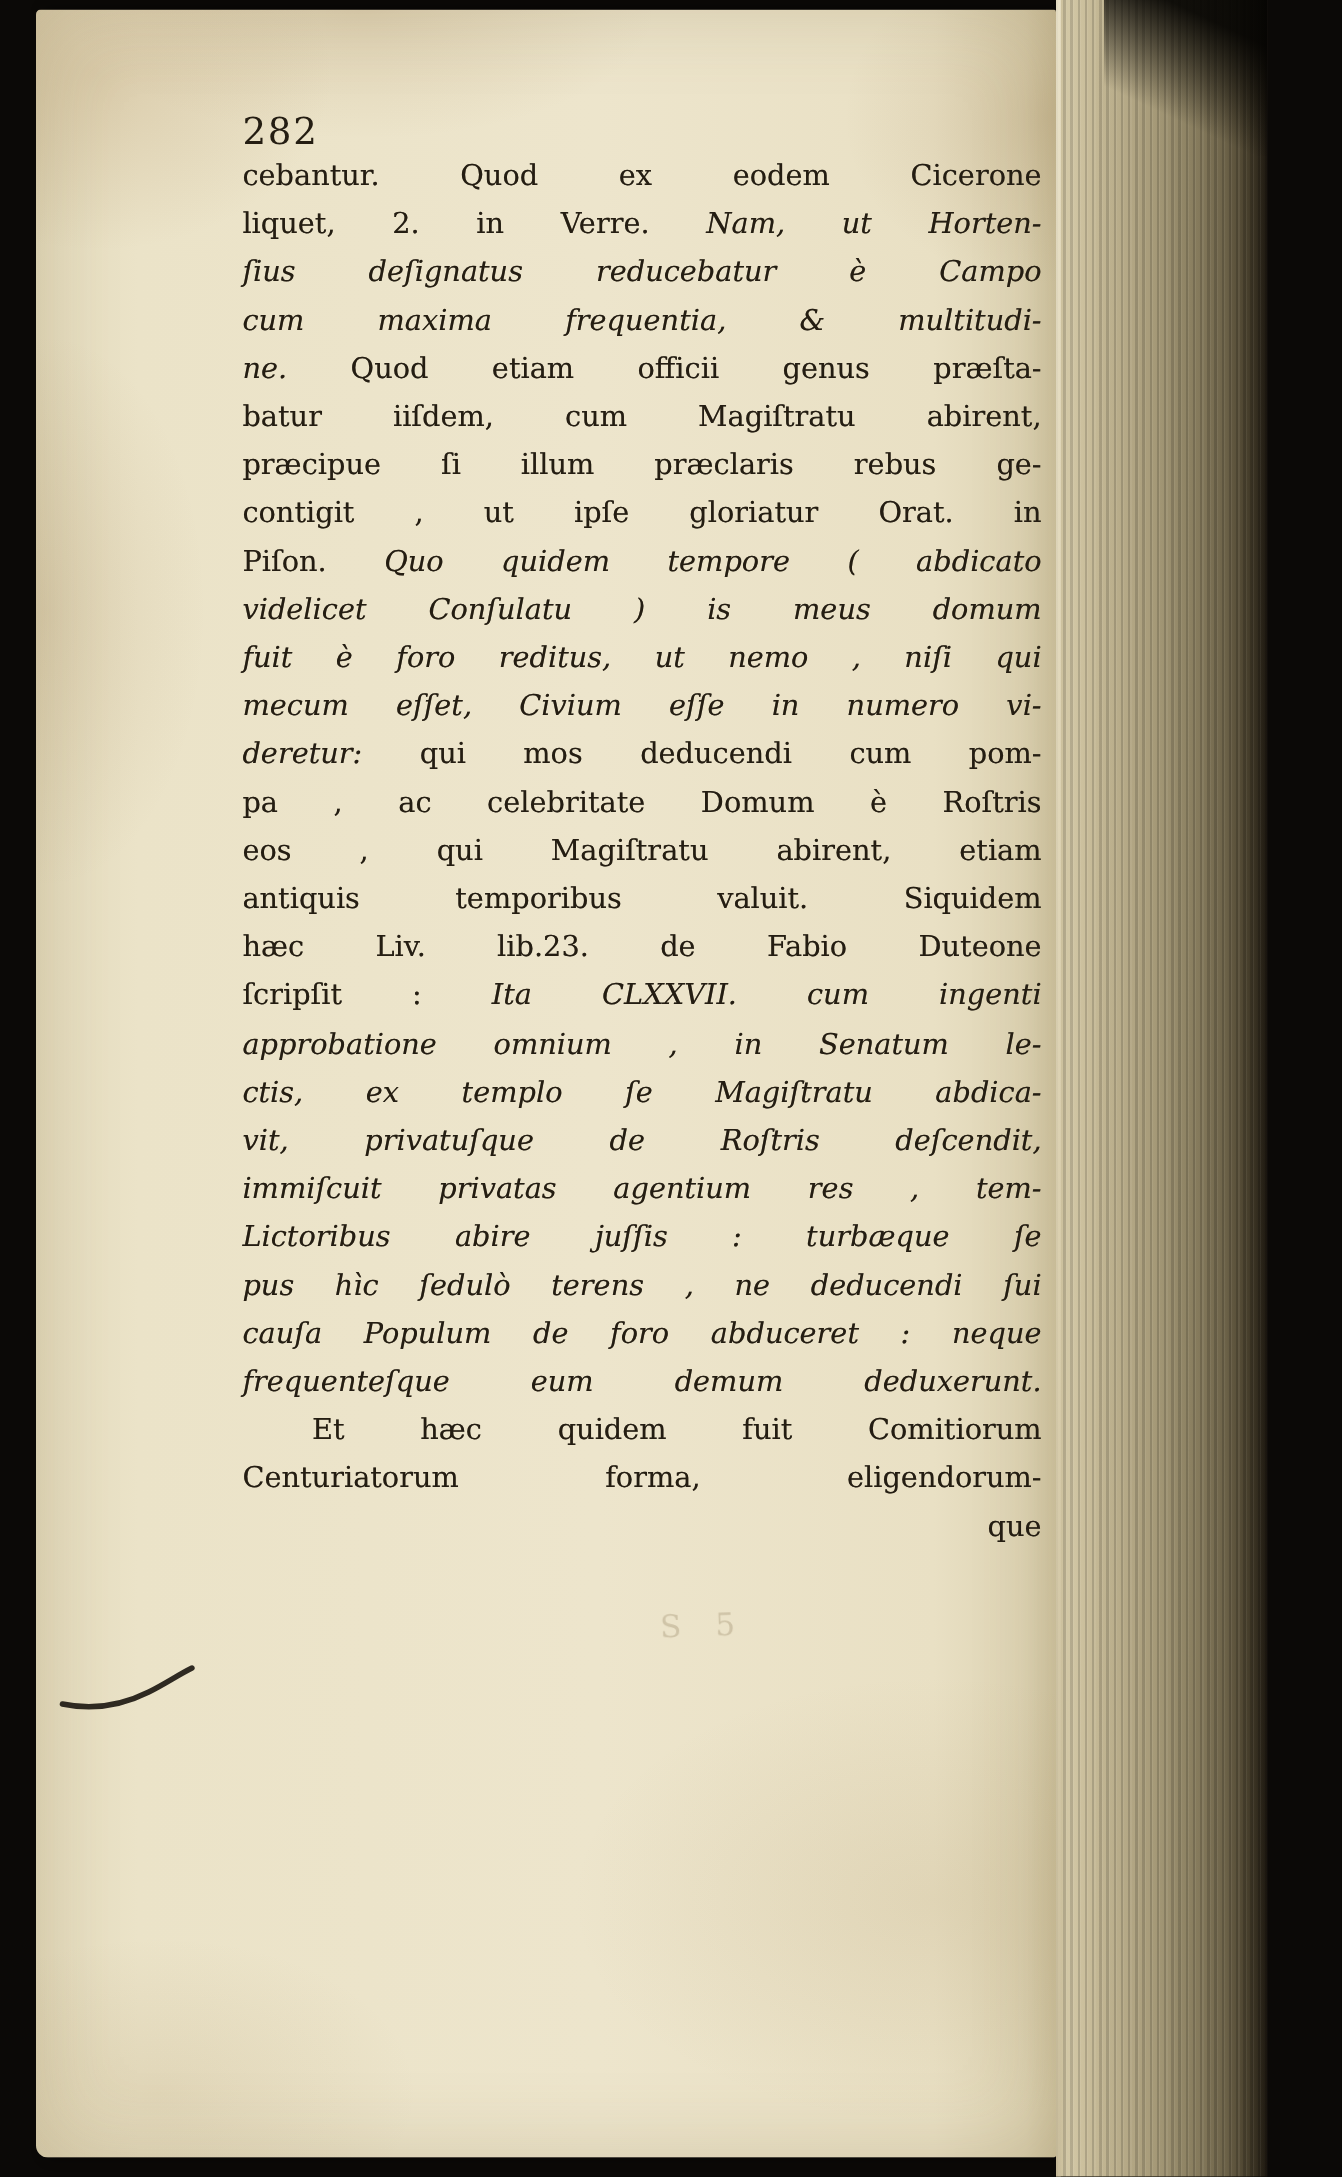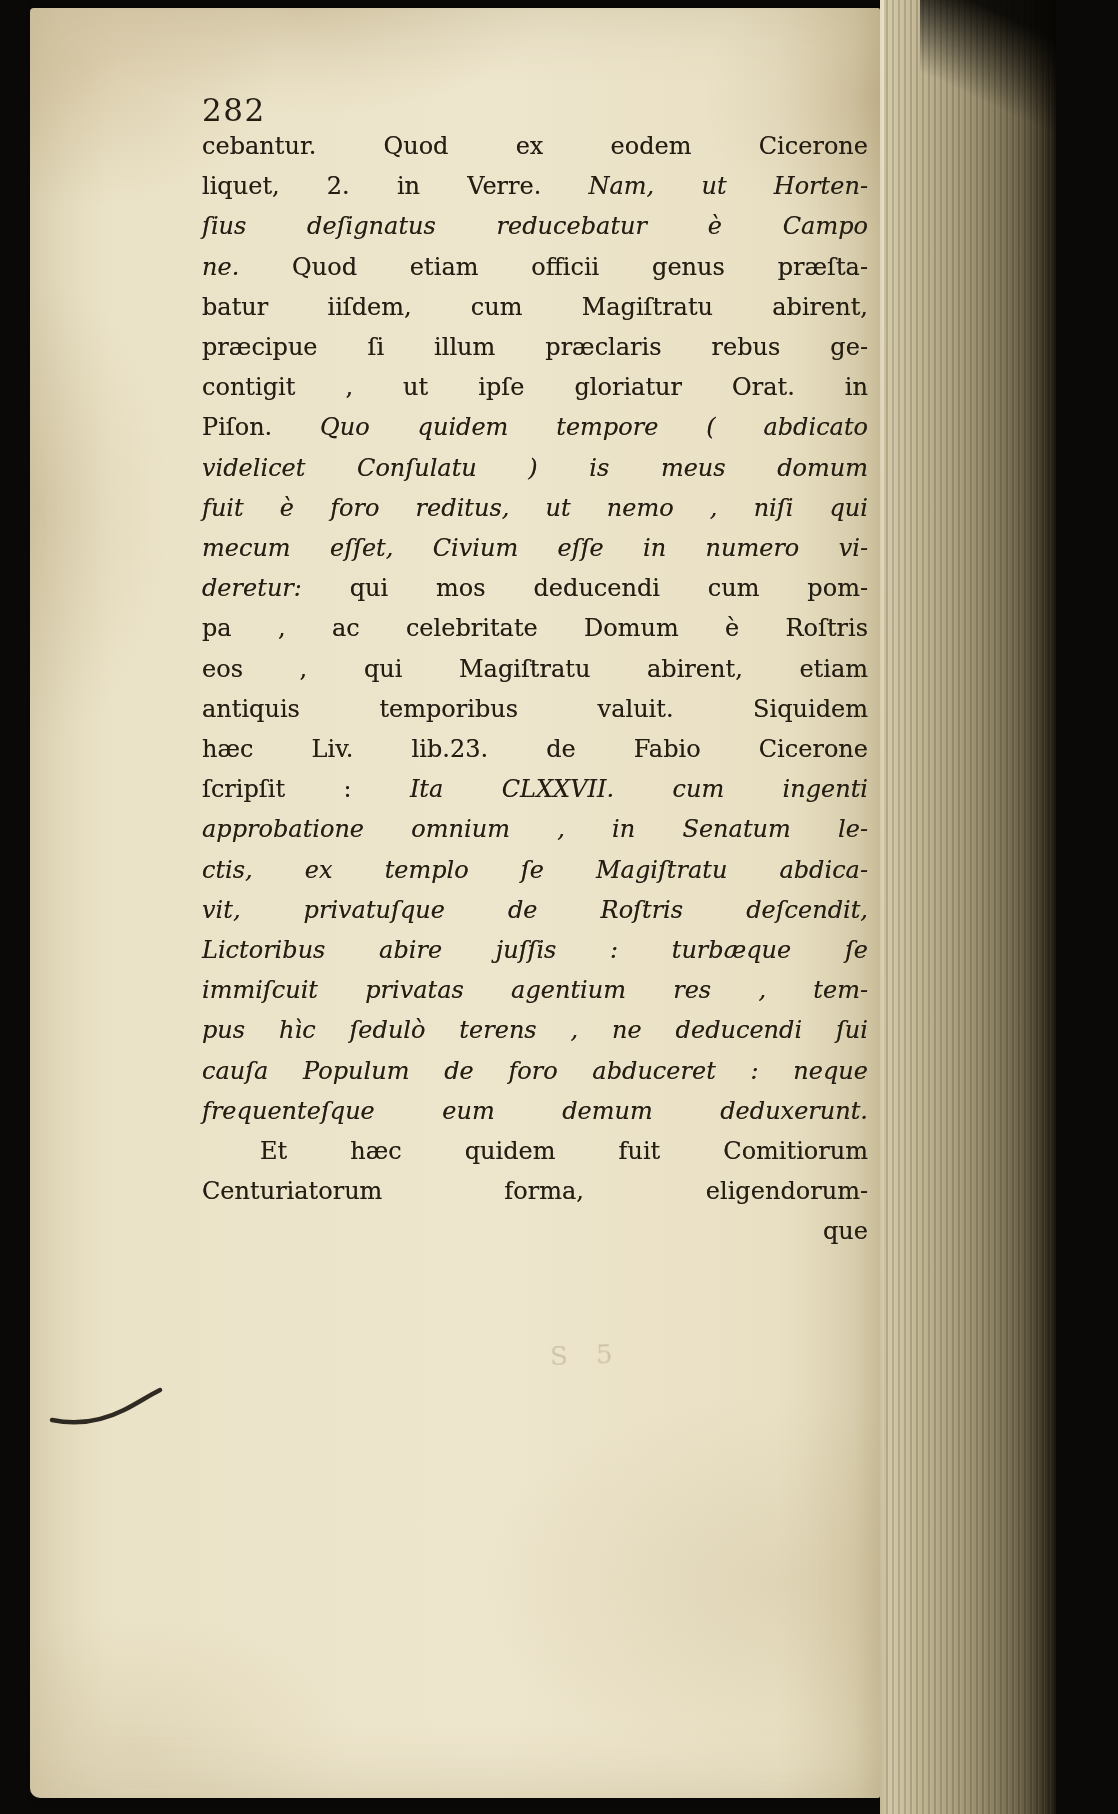--- a/index.html
+++ b/index.html
@@ -68,39 +68,40 @@
 <div class="stage">
 
   <div class="page">
 
     <div class="page-number">282</div>
 
     <div class="text-block" id="text-block">
         <div class="line"><span class="rm">cebantur. Quod ex eodem Cicerone</span></div>
         <div class="line"><span class="rm">liquet, 2. in Verre. </span><span class="it">Nam, ut Horten-</span></div>
         <div class="line"><span class="it">ſius deſignatus reducebatur è Campo</span></div>
+        <div class="line"><span class="it">cum maxima frequentia, &amp; multitudi-</span></div>
         <div class="line"><span class="it">ne. </span><span class="rm">Quod etiam officii genus præſta-</span></div>
         <div class="line"><span class="rm">batur iiſdem, cum Magiſtratu abirent,</span></div>
         <div class="line"><span class="rm">præcipue ſi illum præclaris rebus ge-</span></div>
         <div class="line"><span class="rm">contigit , ut ipſe gloriatur Orat. in</span></div>
         <div class="line"><span class="rm">Piſon. </span><span class="it">Quo quidem tempore ( abdicato</span></div>
         <div class="line"><span class="it">videlicet Conſulatu ) is meus domum</span></div>
         <div class="line"><span class="it">fuit è foro reditus, ut nemo , niſi qui</span></div>
         <div class="line"><span class="it">mecum eſſet, Civium eſſe in numero vi-</span></div>
         <div class="line"><span class="it">deretur: </span><span class="rm">qui mos deducendi cum pom-</span></div>
         <div class="line"><span class="rm">pa , ac celebritate Domum è Roſtris</span></div>
         <div class="line"><span class="rm">eos , qui Magiſtratu abirent, etiam</span></div>
         <div class="line"><span class="rm">antiquis temporibus valuit. Siquidem</span></div>
-        <div class="line"><span class="rm">hæc Liv. lib.23. de Fabio Cicerone</span></div>
+        <div class="line"><span class="rm">hæc Liv. lib.23. de Fabio Duteone</span></div>
         <div class="line"><span class="rm">ſcripſit : </span><span class="it">Ita CLXXVII. cum ingenti</span></div>
         <div class="line"><span class="it">approbatione omnium , in Senatum le-</span></div>
         <div class="line"><span class="it">ctis, ex templo ſe Magiſtratu abdica-</span></div>
         <div class="line"><span class="it">vit, privatuſque de Roſtris deſcendit,</span></div>
+        <div class="line"><span class="it">immiſcuit privatas agentium res , tem-</span></div>
         <div class="line"><span class="it">Lictoribus abire juſſis : turbæque ſe</span></div>
-        <div class="line"><span class="it">immiſcuit privatas agentium res , tem-</span></div>
         <div class="line"><span class="it">pus hìc ſedulò terens , ne deducendi ſui</span></div>
         <div class="line"><span class="it">cauſa Populum de foro abduceret : neque</span></div>
         <div class="line"><span class="it">frequenteſque eum demum deduxerunt.</span></div>
         <div class="line indent"><span class="rm">Et hæc quidem fuit Comitiorum</span></div>
         <div class="line"><span class="rm">Centuriatorum forma, eligendorum-</span></div>
         <div class="line right"><span class="rm">que</span></div>
       </div>
 
     <div class="show-through">S 5</div>
 

